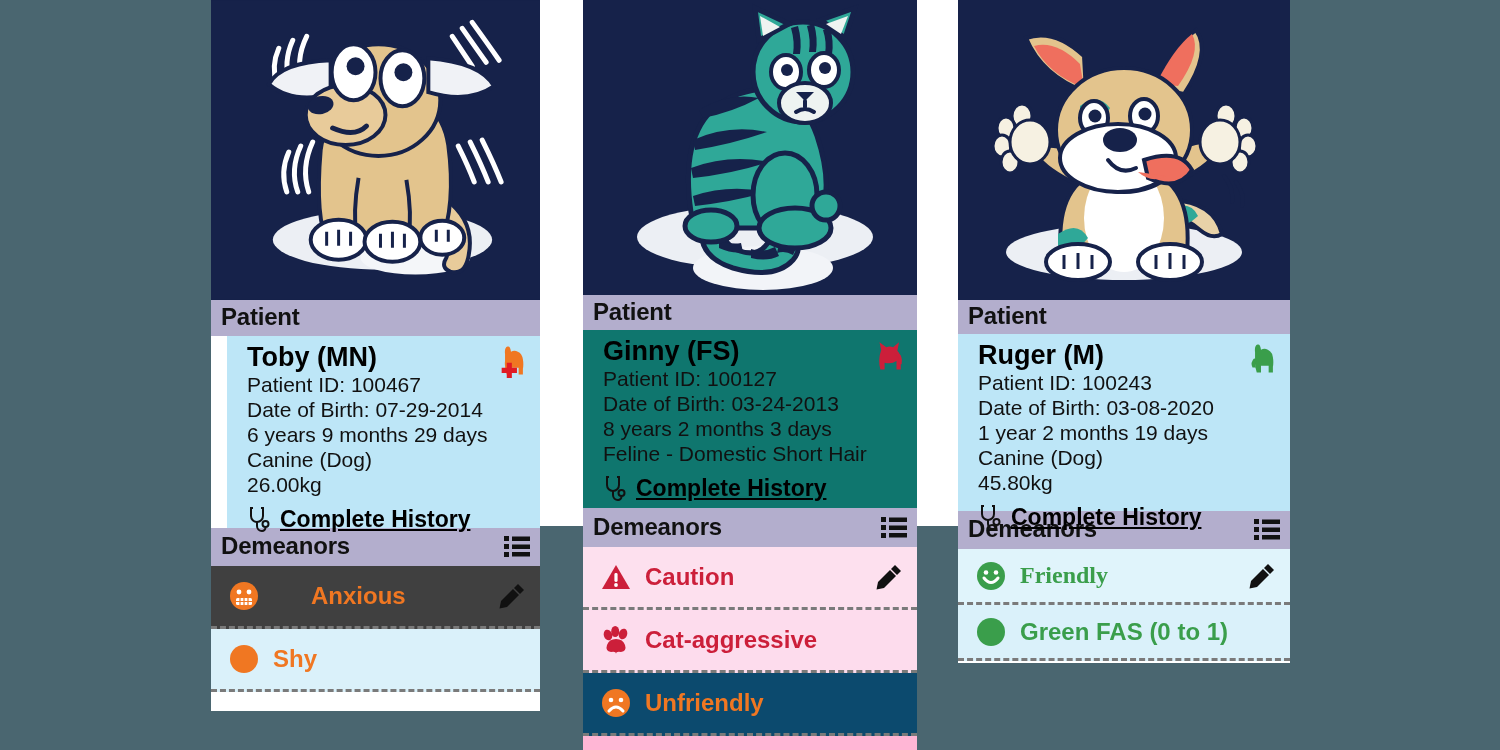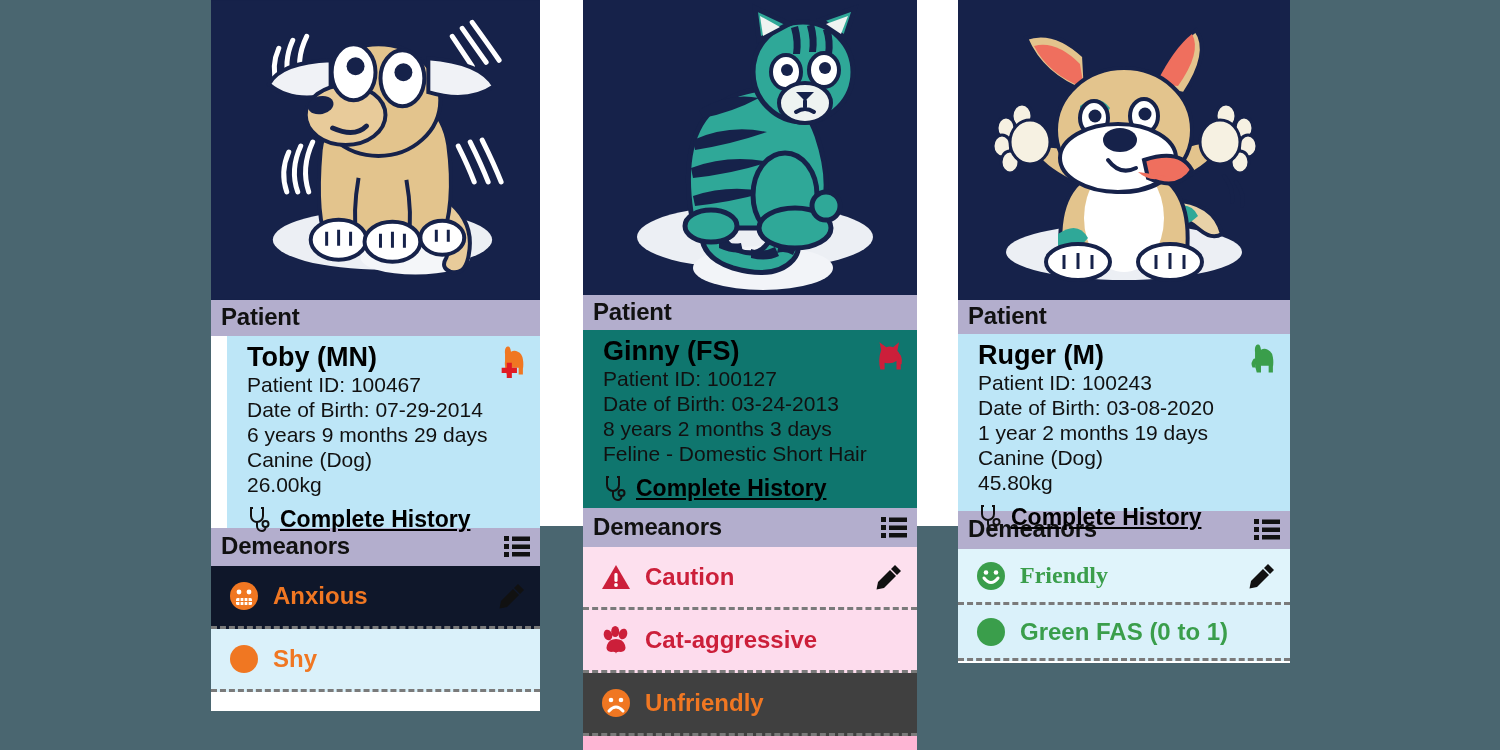--- a/index.html
+++ b/index.html
@@ -207,21 +207,21 @@
           <rect x="0" y="1" width="5" height="5"></rect>
             <rect x="8" y="1.5" width="18" height="4.5"></rect>
           <rect x="0" y="9" width="5" height="5"></rect>
             <rect x="8" y="9.5" width="18" height="4.5"></rect>
           <rect x="0" y="17" width="5" height="5"></rect>
             <rect x="8" y="17" width="18" height="4.5"></rect>
         </svg>
       </span>
     </div>
 
-    <div class="dem-row" style="background:#0f172a;height:63px;">
+    <div class="dem-row" style="background:#404040;height:63px;gap:38px;">
       <span class="glyph">
         <svg viewBox="0 0 30 30" xmlns="http://www.w3.org/2000/svg">
           <circle cx="15" cy="15" r="14" fill="#f07722"></circle>
           <circle cx="10" cy="11" r="2.4" fill="#fff"></circle>
             <circle cx="20" cy="11" r="2.4" fill="#fff"></circle>
           <rect x="7" y="17" width="16" height="7" rx="1.5" fill="#fff"></rect>
           <g stroke="#f07722" stroke-width="1.2">
               <path d="M11 17 v7 M15 17 v7 M19 17 v7 M7 20.5 h16"></path>
             </g>
         </svg>
@@ -364,21 +364,21 @@
         <svg viewBox="0 0 30 30" xmlns="http://www.w3.org/2000/svg" fill="#cc1f3a">
           <ellipse cx="7" cy="10" rx="4.2" ry="5.4" transform="rotate(-18 7 10)"></ellipse>
           <ellipse cx="14.2" cy="6.5" rx="4" ry="5.6"></ellipse>
           <ellipse cx="22" cy="9" rx="4.2" ry="5.4" transform="rotate(18 22 9)"></ellipse>
           <path d="M15 14 q7 0 9 6 q2 6 -4 7 q-5 -1 -5 2 q0 -3 -5 -2 q-6 -1 -4 -7 q2 -6 9 -6 z"></path>
         </svg>
       </span>
       <span class="dem-label" style="color:#cc1f3a;">Cat-aggressive</span>
     </div>
 
-    <div class="dem-row" style="background:#404040;height:63px;">
+    <div class="dem-row" style="background:#0c4a6e;height:63px;">
       <span class="glyph">
         <svg viewBox="0 0 30 30" xmlns="http://www.w3.org/2000/svg">
           <circle cx="15" cy="15" r="14" fill="#f07722"></circle>
           <circle cx="10" cy="12" r="2.3" fill="#fff"></circle>
             <circle cx="20" cy="12" r="2.3" fill="#fff"></circle>
           <path d="M8 23 q7 -8 14 0" fill="none" stroke="#fff" stroke-width="3" stroke-linecap="round"></path>
         </svg>
       </span>
       <span class="dem-label" style="color:#f07722;">Unfriendly</span>
     </div>

